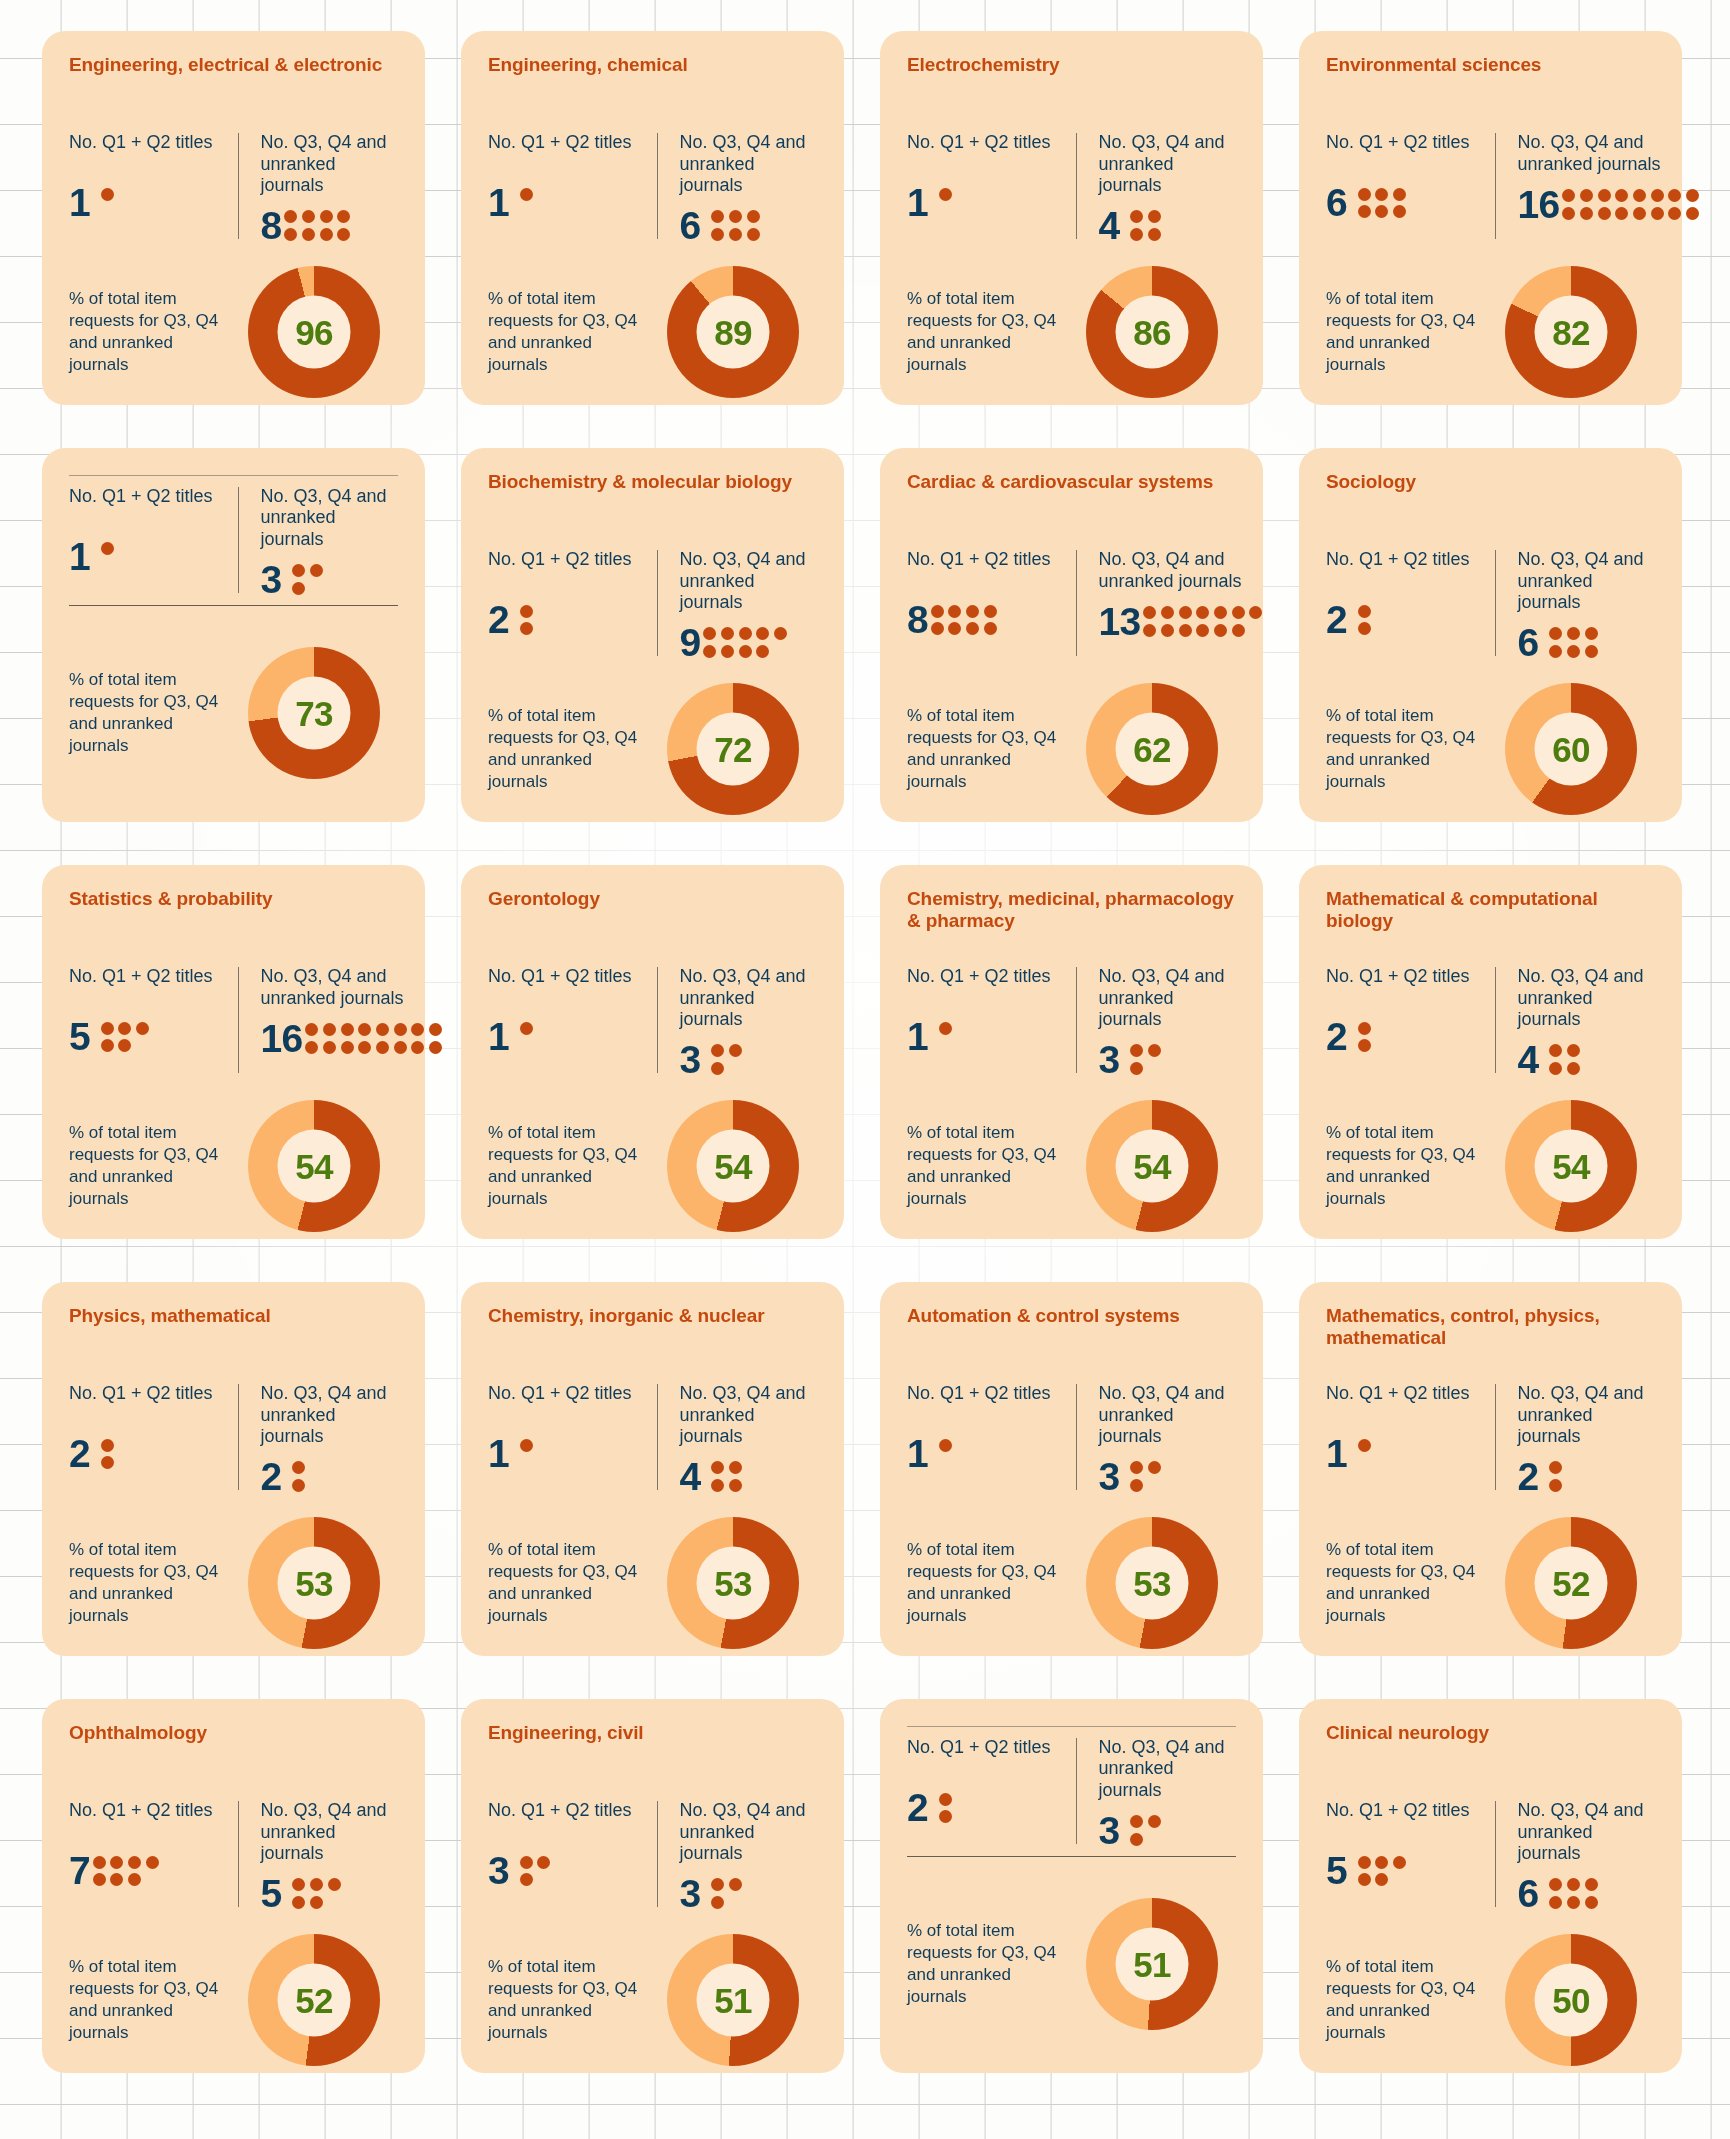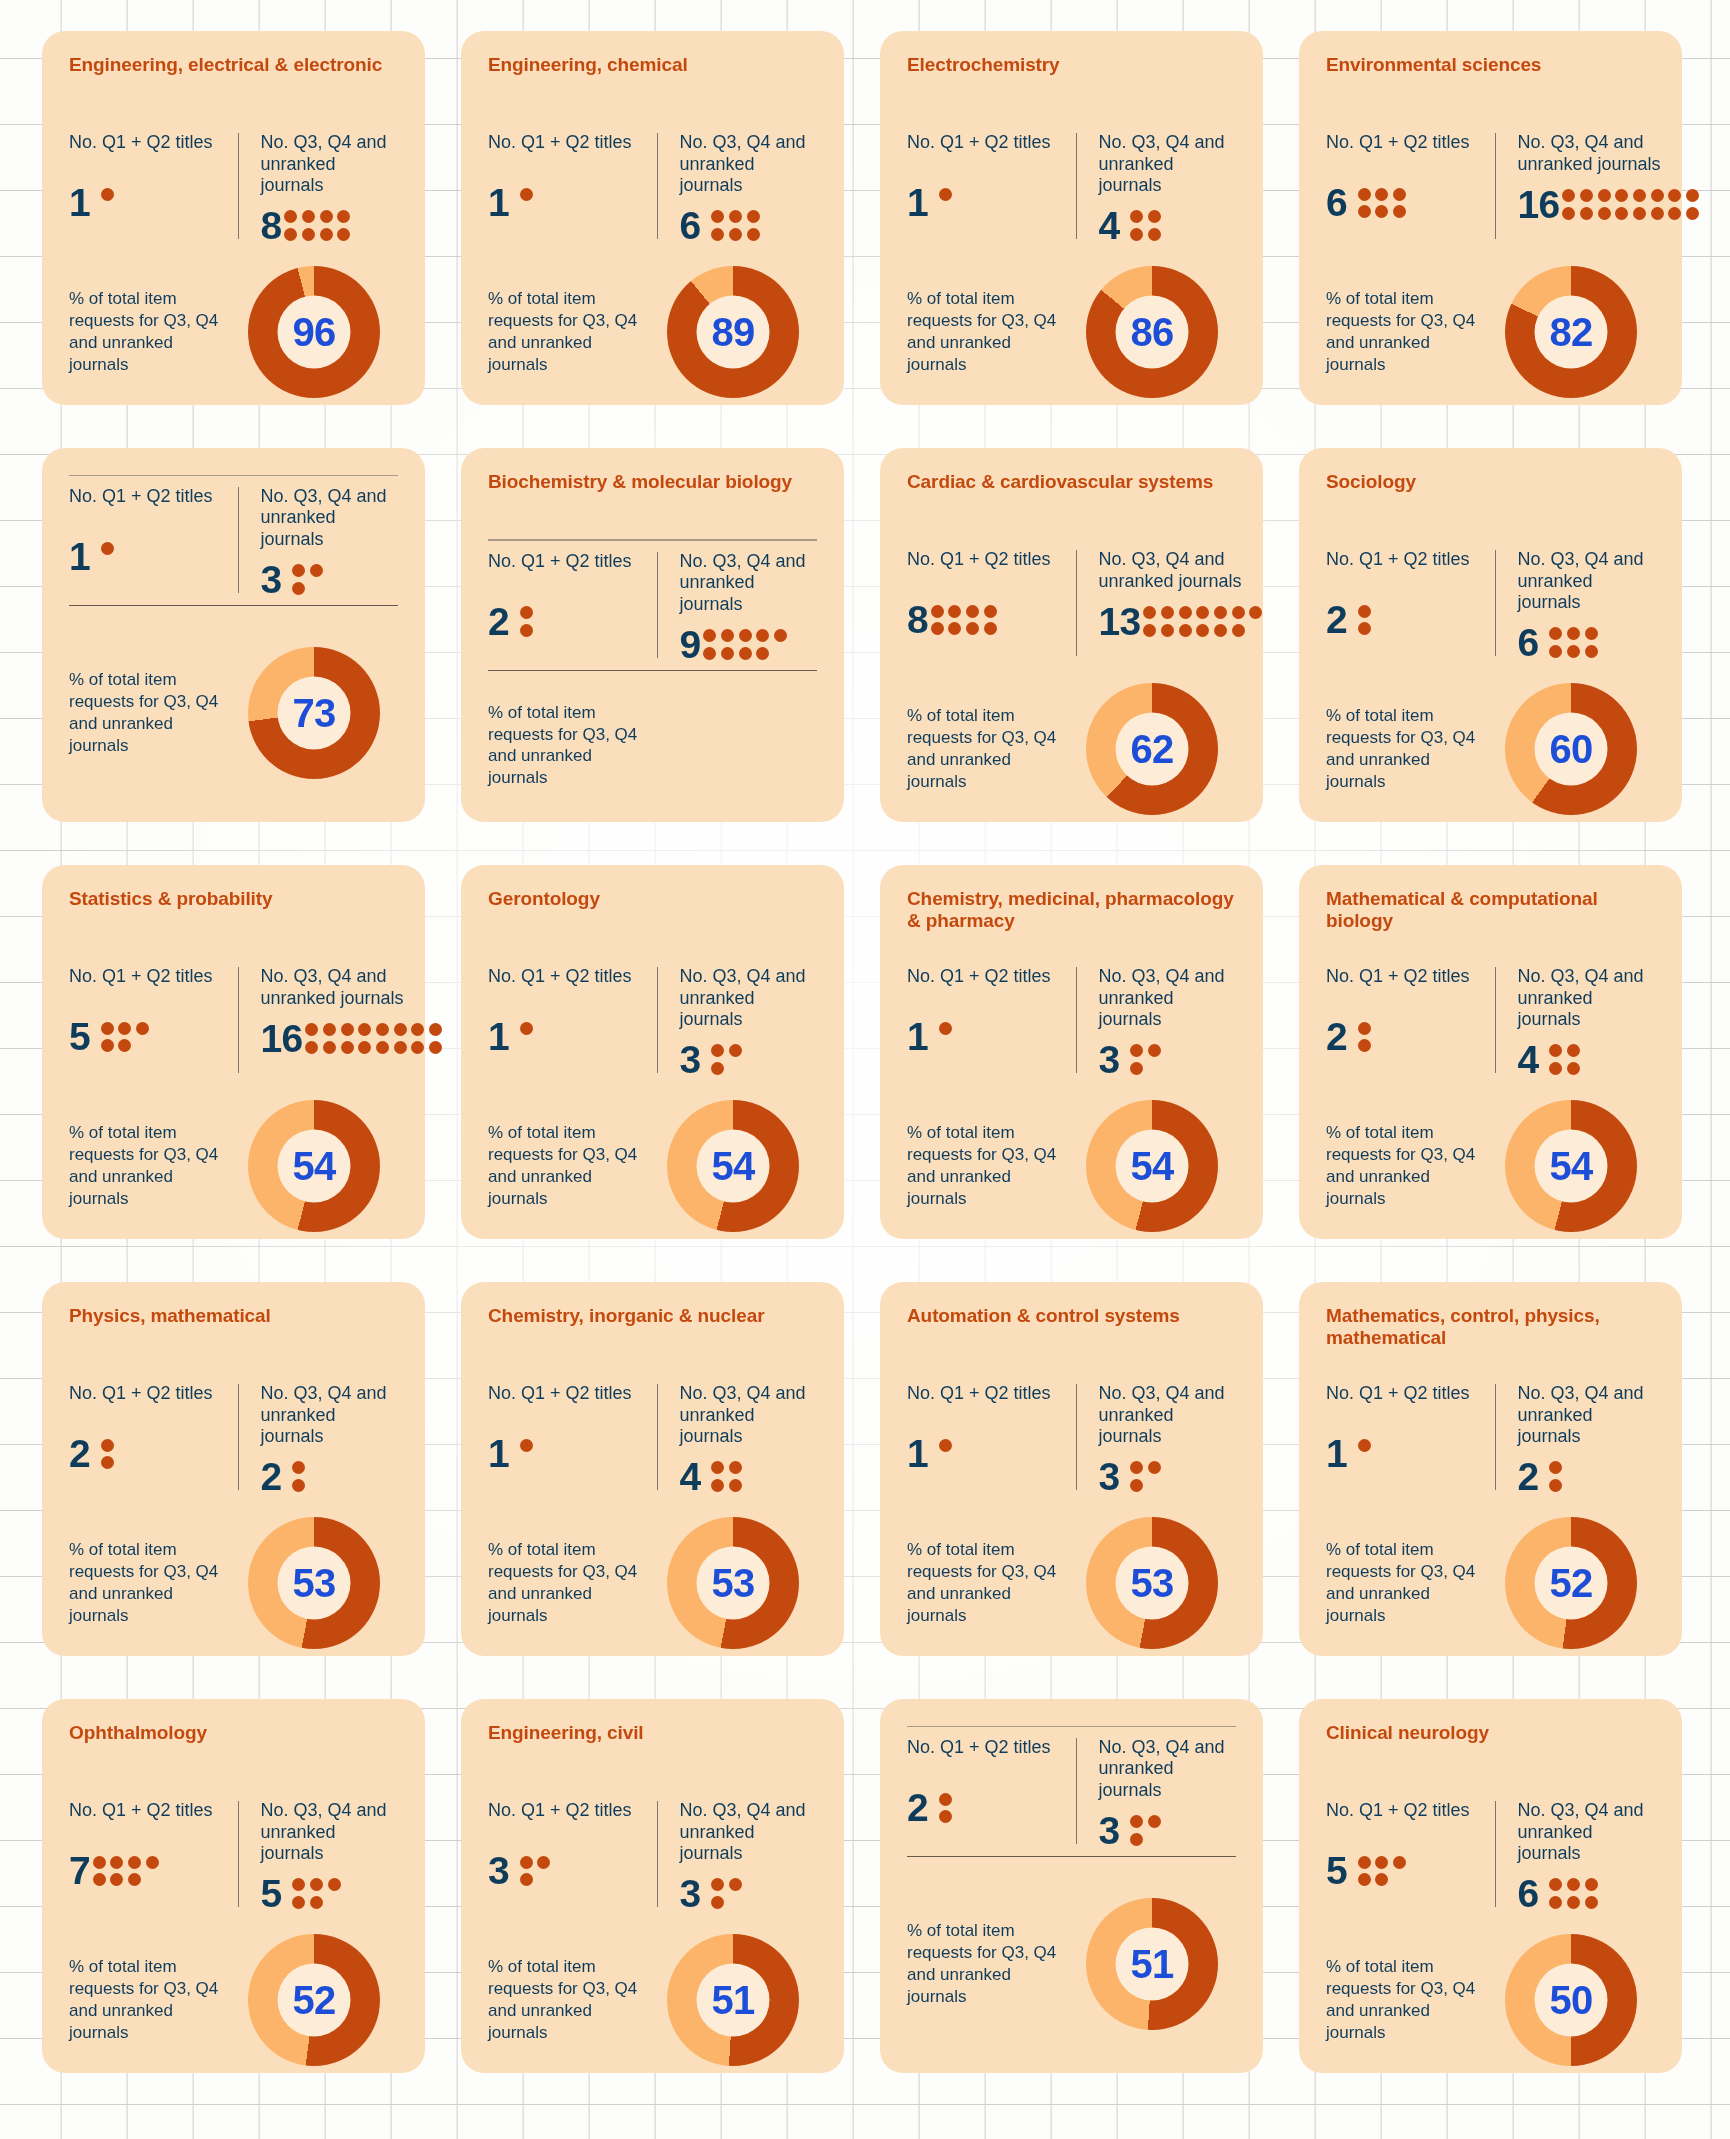--- a/index.html
+++ b/index.html
@@ -128,21 +128,21 @@
     border-radius:50%;
   }
   .donut .hole{
     position:absolute;
     left:50%;top:50%;transform:translate(-50%,-50%);
     width:73px;height:73px;border-radius:50%;
     background:#fdecd7;
     display:flex;align-items:center;justify-content:center;
   }
   .donut .hole span{
-    color:#1d4ed8;font-weight:bold;font-size:40px;line-height:1;letter-spacing:-0.7px;
+    color:#4d7c0f;font-weight:bold;font-size:35px;line-height:1;letter-spacing:-0.7px;
   }
 </style>
 </head>
 <body>
 
 <div id="grid-bg"></div>
 <div id="grid-fade"></div>
 <div id="cards">
     <div class="card">
       <div class="card-title">Engineering, electrical &amp; electronic</div>
@@ -427,20 +427,27 @@
                 <span class="dot"></span>
                 <span class="dot"></span>
               </div>
             </div>
           </div>
         </div>
       </div>
       <div class="bottom-rule"></div>
       <div class="pct">
         <div class="pct-label">% of total item requests for Q3, Q4 and unranked journals</div>
+        <div class="donut-wrap">
+          <div class="donut" style="background:conic-gradient(from 0deg, #c4490e 0deg 259.2deg, #fbb46a 259.2deg 360deg);">
+            <div class="hole">
+              <span>72</span>
+            </div>
+          </div>
+        </div>
       </div>
     </div>
     <div class="card">
       <div class="card-title">Cardiac &amp; cardiovascular systems</div>
       <div class="rule"></div>
       <div class="counts">
         <div class="count-col left">
           <div class="count-label">No. Q1 + Q2 titles</div>
           <div class="count-row">
             <span class="count-num">8</span>

